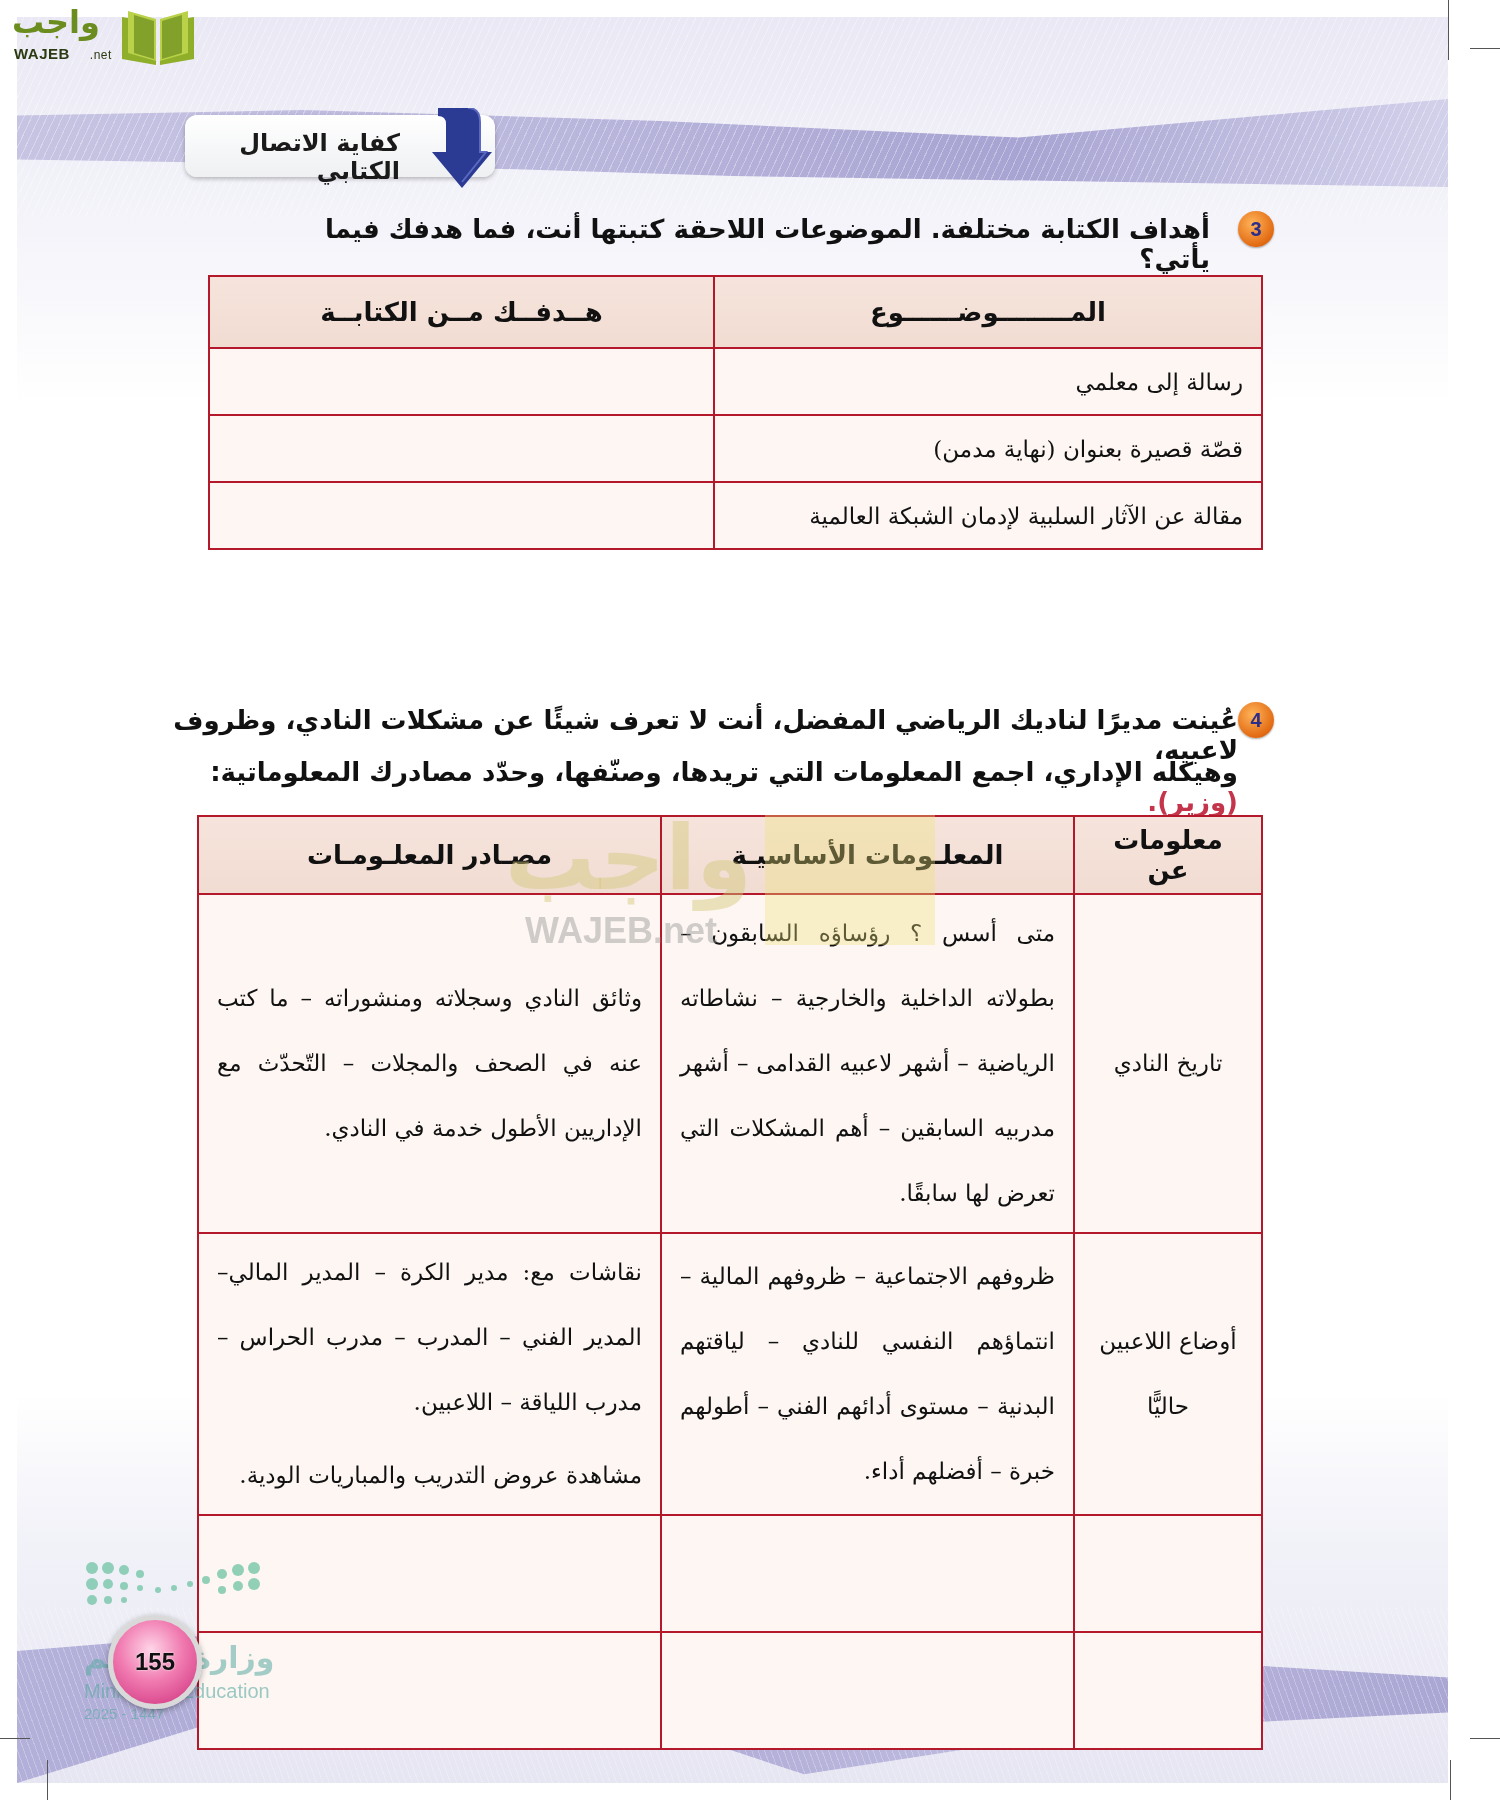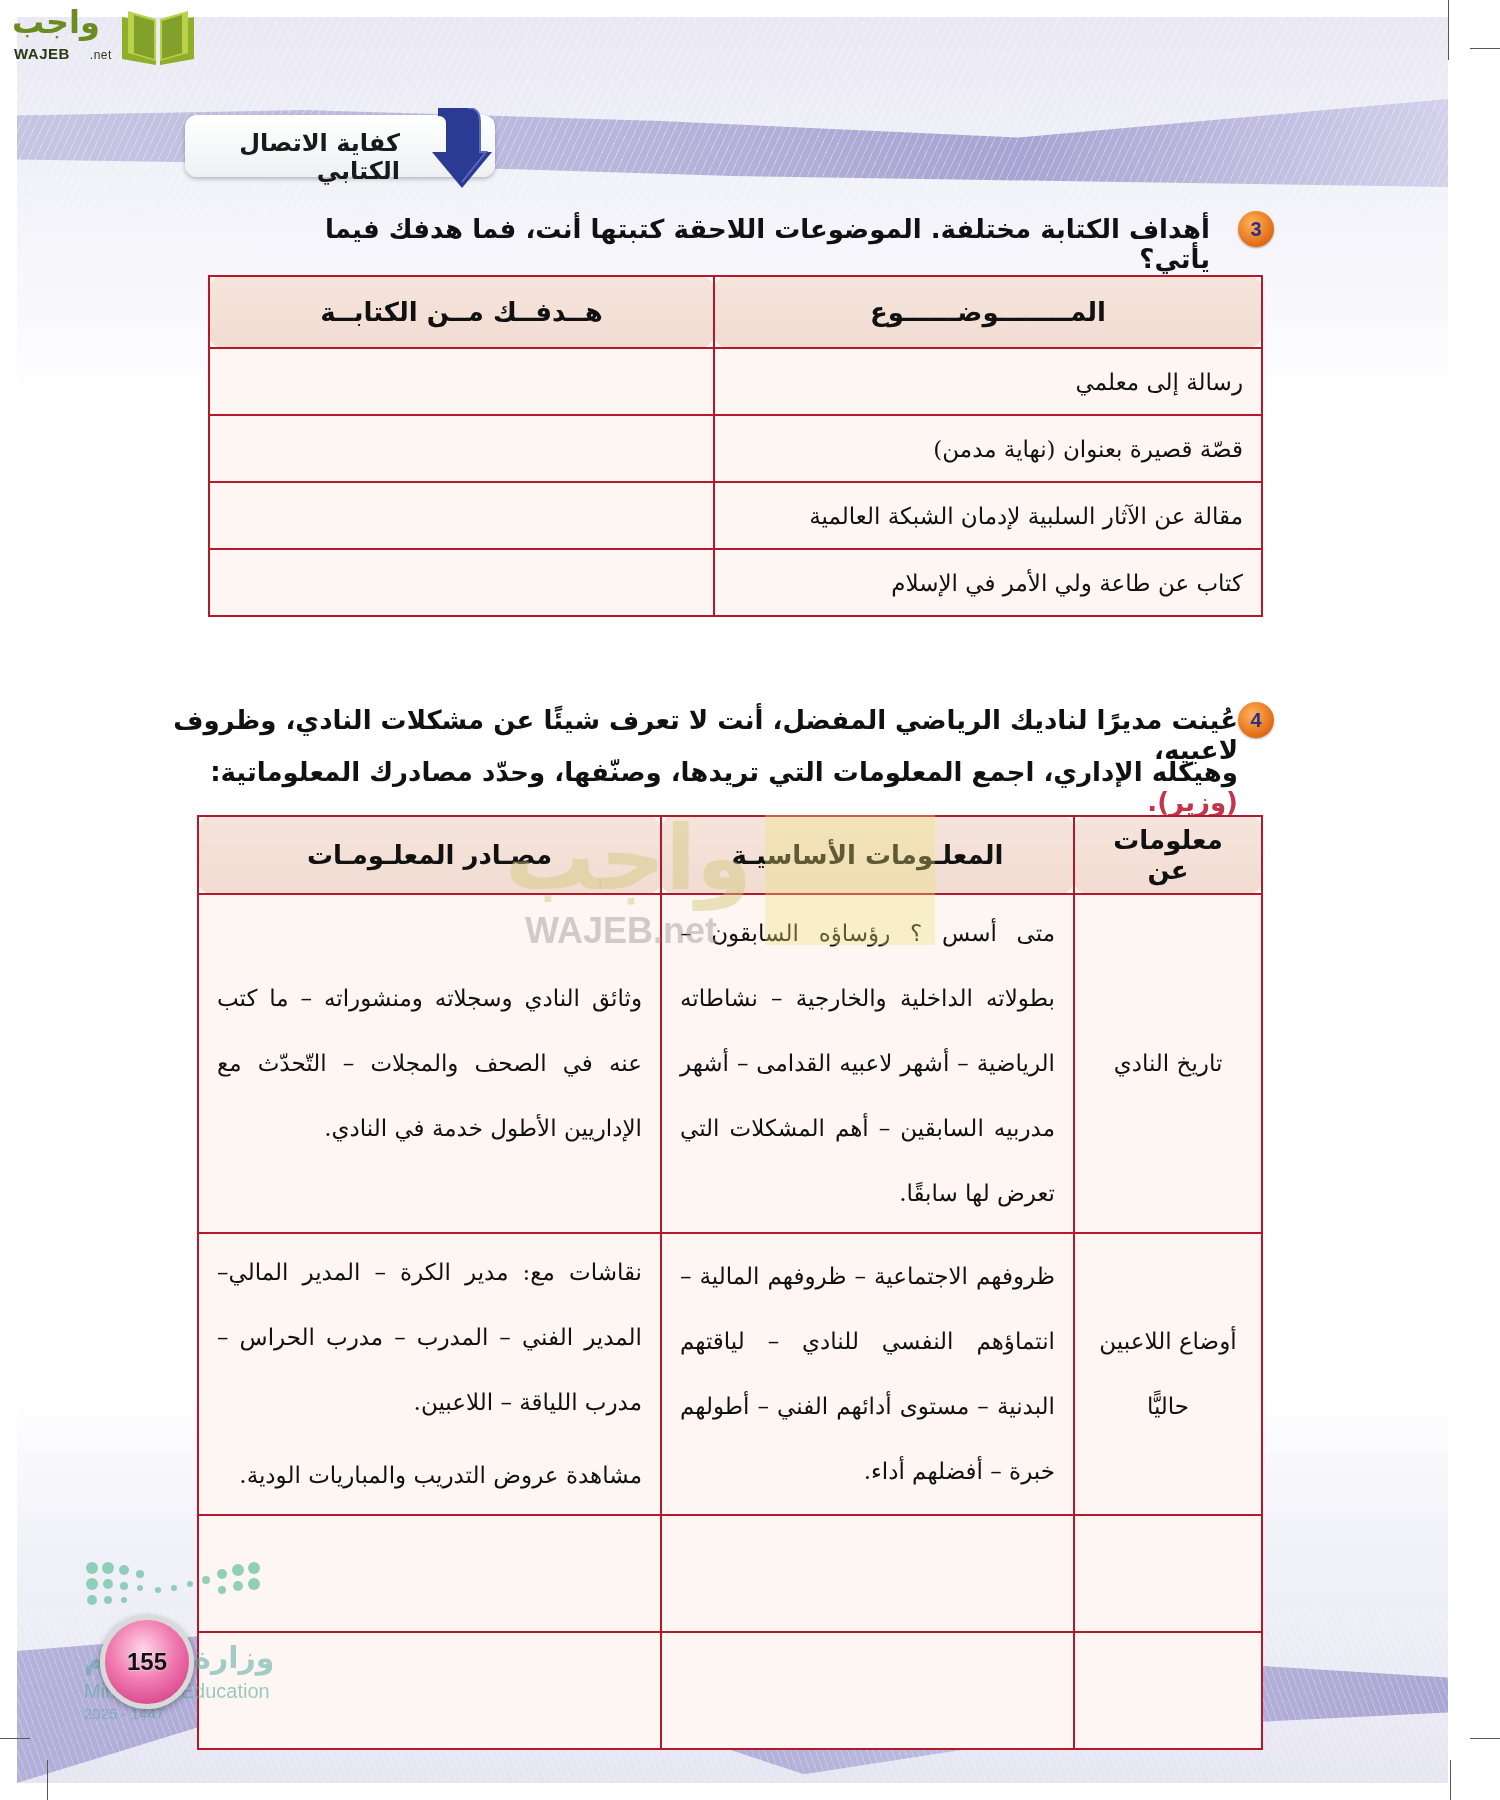--- a/index.html
+++ b/index.html
@@ -74,21 +74,21 @@
   
   table.grid {
     position:absolute; border-collapse:collapse; direction:rtl;
     background:#fdf6f3;
   }
   table.grid th, table.grid td {
     border:2px solid #b3192b; padding:0 18px; vertical-align:middle;
   }
   table.grid th {
     background:linear-gradient(180deg,#f6e4dc,#f1dcd2);
-    font:bold 26px "DejaVu Sans", sans-serif; color:#111; border-radius:14px;
+    font:bold 26px "DejaVu Sans", sans-serif; color:#111; 
   }
   table.grid td { font:23px "DejaVu Serif", serif; color:#111; text-align:right; }
 
   #t1 { left:208px; top:275px; width:1055px; }
   #t1 th { height:70px; letter-spacing:4px; }
   #t1 td { height:65px; }
   #t1 .col-topic { width:510px; }
 
   #t2 { left:197px; top:815px; width:1066px; }
   #t2 th { height:76px; }
@@ -106,21 +106,21 @@
   .wm-ar { position:absolute; left:0; top:-10px; font:bold 90px "DejaVu Sans", sans-serif; color:rgba(210,200,120,.45); direction:rtl; }
   .wm-en { position:absolute; left:20px; top:95px; font:bold 36px "Liberation Sans", sans-serif; color:rgba(150,150,150,.45); }
   .wm-book { position:absolute; left:260px; top:0; width:170px; height:130px; background:rgba(238,226,120,.35); }
 
   
   .moe-dots { position:absolute; left:84px; top:1560px; width:180px; height:50px; }
   .moe-ar { position:absolute; left:84px; top:1640px; font:bold 30px "DejaVu Sans", sans-serif; color:rgba(90,170,160,.55); direction:rtl; }
   .moe-en { position:absolute; left:84px; top:1680px; font:20px "Liberation Sans", sans-serif; color:rgba(90,170,160,.6); }
   .moe-year { position:absolute; left:84px; top:1705px; font:15px "Liberation Sans", sans-serif; color:rgba(90,170,160,.6); }
   .page-ball {
-    position:absolute; left:100px; top:1615px; width:84px; height:84px; border-radius:50%;
+    position:absolute; left:108px; top:1615px; width:84px; height:84px; border-radius:50%;
     background:radial-gradient(circle at 45% 35%,#ffd6e8,#f07ab0 45%,#d9488d 80%);
     border:5px solid #d9d9d9; box-shadow:0 2px 6px rgba(0,0,0,.35);
     display:flex; align-items:center; justify-content:center;
   }
   .page-num { font:bold 24px "Liberation Sans", sans-serif; color:#111; text-shadow:0 0 2px #fff; }
 </style>
 </head>
 <body>
 
 <div class="page">
@@ -172,24 +172,20 @@
     <tr>
       <td>رسالة إلى معلمي</td>
       <td></td>
     </tr>
     <tr>
       <td>قصّة قصيرة بعنوان (نهاية مدمن)</td>
       <td></td>
     </tr>
     <tr>
       <td>مقالة عن الآثار السلبية لإدمان الشبكة العالمية</td>
-      <td></td>
-    </tr>
-    <tr>
-      <td>كتاب عن طاعة ولي الأمر في الإسلام</td>
       <td></td>
     </tr>
   </tbody>
 </table>
 
 <div class="q-badge" style="left:1238px;top:702px">4</div>
 <div class="q-text" style="right:262px;top:705px;width:1100px">عُينت مديرًا لناديك الرياضي المفضل، أنت لا تعرف شيئًا عن مشكلات النادي، وظروف لاعبيه،</div>
 <div class="q-text" style="right:262px;top:757px;width:1100px">
   <span>وهيكله الإداري، اجمع المعلومات التي تريدها، وصنّفها، وحدّد مصادرك المعلوماتية: </span><span class="q-accent">(وزير).</span>
 </div>

